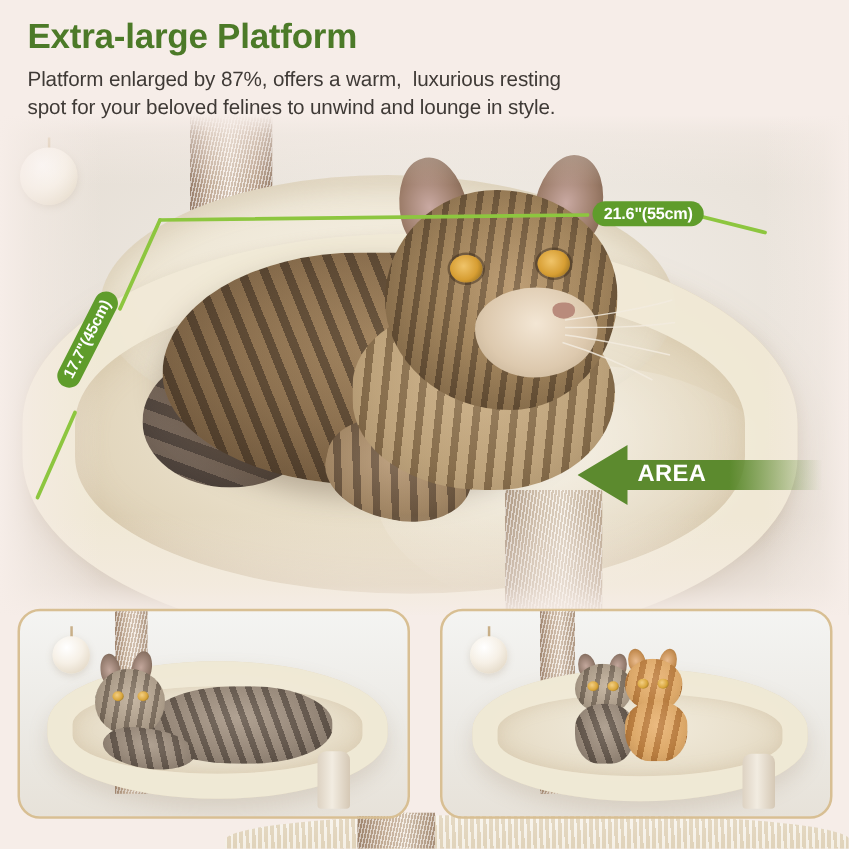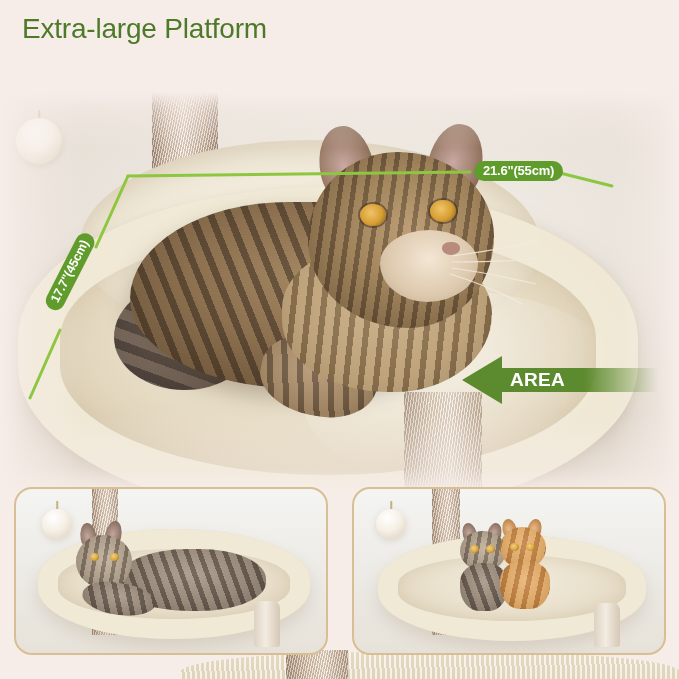--- a/index.html
+++ b/index.html
@@ -25,21 +25,21 @@
   
   .header {
     position: absolute;
     left: 22px;
     top: 14px;
     width: 640px;
     z-index: 40;
   }
   .title {
     font-size: 28px;
-    font-weight: normal;
+    font-weight: bold;
     color: #4c7a28;
     letter-spacing: -0.2px;
     line-height: 1.1;
     margin: 0 0 8px 0;
     white-space: nowrap;
   }
   .subtitle {
     font-size: 16.5px;
     color: #3f3a36;
     line-height: 1.35;
@@ -488,20 +488,22 @@
       linear-gradient(to right, #a08872 0%, #d9c7b2 35%, #ece1d1 62%, #b09a84 100%);
   }
 </style>
 </head>
 <body>
 
 <div id="page">
 
   <div class="header">
     <h1 class="title">Extra-large Platform</h1>
+    <p class="subtitle">Platform enlarged by 87%, offers a warm,  luxurious resting
+spot for your beloved felines to unwind and lounge in style.</p>
   </div>
 
   <div class="hero">
     <div class="hero-bg"></div>
 
     <div class="post post-main"></div>
 
     <div class="platform"></div>
     <div class="platform-well"></div>
     <div class="platform-rim"></div>

